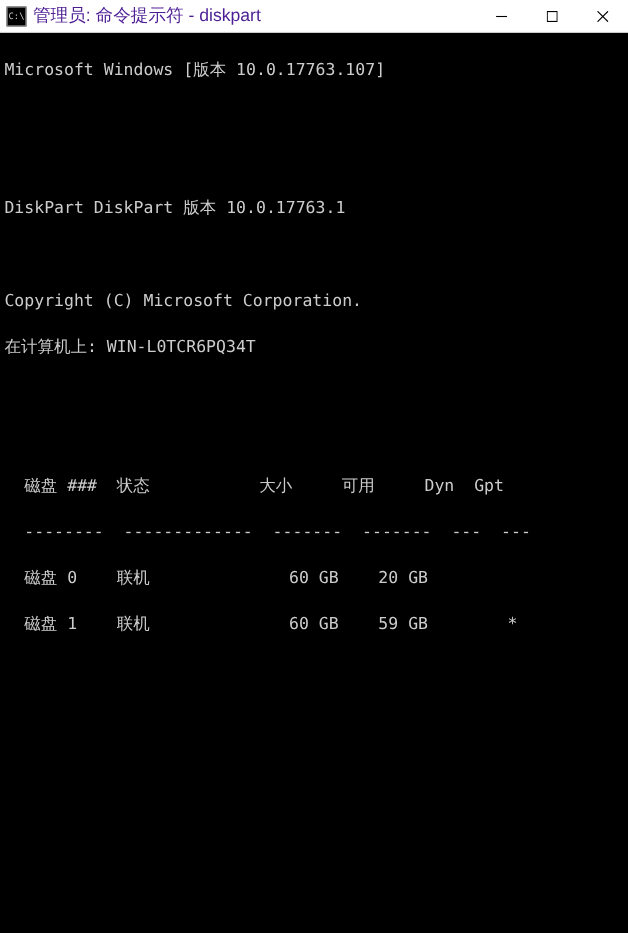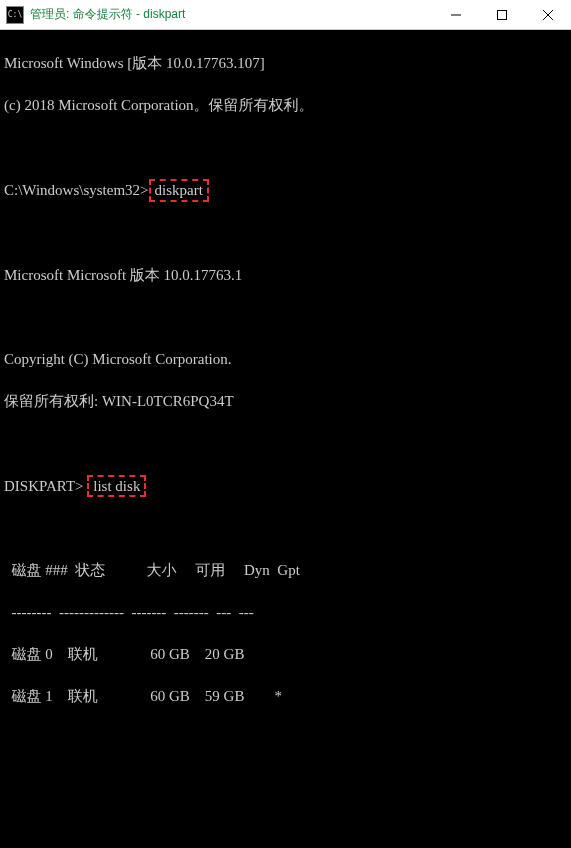--- a/index.html
+++ b/index.html
@@ -24,22 +24,22 @@
   background: #000;
   border: 1px solid #888;
   display: flex;
   align-items: center;
   justify-content: center;
   font-size: 8px;
   color: #ccc;
 }
 .titlebar-title {
   flex: 1;
-  font-size: 12px;
-  color: #15803d;
+  font-size: 16px;
+  color: #4c1d95;
   font-family: "Microsoft YaHei", sans-serif;
 }
 .win-controls {
   display: flex;
 }
 .win-btn {
   width: 46px;
   height: 30px;
   display: flex;
   align-items: center;
@@ -51,21 +51,21 @@
 .terminal {
   background: #000;
   color: #ccc;
   font-size: 15px;
   line-height: 1.4;
   padding: 2px 4px;
   width: 100%;
   font-family: "NSimSun", "Consolas", monospace;
   white-space: pre;
 }
-.line { white-space: pre; min-height: 21px; font-family: Liberation Serif, serif; }
+.line { white-space: pre; min-height: 21px; }
 .hl {
   border: 2px dashed #e03030;
   padding: 1px 4px;
   display: inline-block;
   line-height: 1.1;
 }
 .disk-table { white-space: pre; }
 </style>
 </head>
 <body>
@@ -88,30 +88,27 @@
       <svg viewBox="0 0 10 10">
           <line x1="0" y1="0" x2="10" y2="10" stroke="#000" stroke-width="1"></line>
           <line x1="10" y1="0" x2="0" y2="10" stroke="#000" stroke-width="1"></line>
         </svg>
     </div>
   </div>
 </div>
 
 <div class="terminal">
 <div class="line">Microsoft Windows [版本 10.0.17763.107]</div>
-<div class="line">(c) 2018 Microsoft Corporation。保留所有权利。</div>
 <div class="line"></div>
-<div class="line"><span>C:\Windows\system32&gt;</span><span class="hl">diskpart</span></div>
 <div class="line"></div>
-<div class="line">Microsoft Microsoft 版本 10.0.17763.1</div>
+<div class="line">DiskPart DiskPart 版本 10.0.17763.1</div>
 <div class="line"></div>
 <div class="line">Copyright (C) Microsoft Corporation.</div>
-<div class="line">保留所有权利: WIN-L0TCR6PQ34T</div>
+<div class="line">在计算机上: WIN-L0TCR6PQ34T</div>
 <div class="line"></div>
-<div class="line"><span>DISKPART&gt;</span> <span class="hl">list disk</span></div>
 <div class="line"></div>
 <div class="line disk-table">  磁盘 ###  状态           大小     可用     Dyn  Gpt</div>
 <div class="line disk-table">  --------  -------------  -------  -------  ---  ---</div>
 <div class="line disk-table">  磁盘 0    联机              60 GB    20 GB</div>
 <div class="line disk-table">  磁盘 1    联机              60 GB    59 GB        *</div>
 <div class="line"></div>
 
 
 
 

